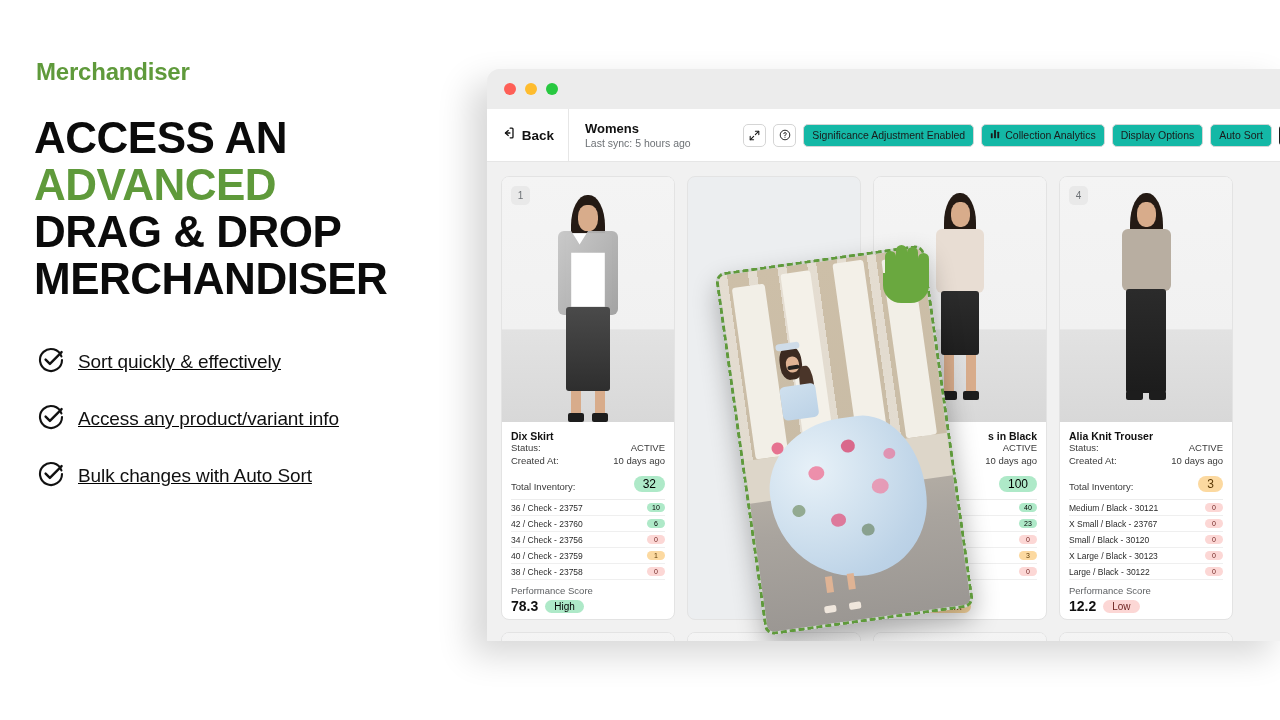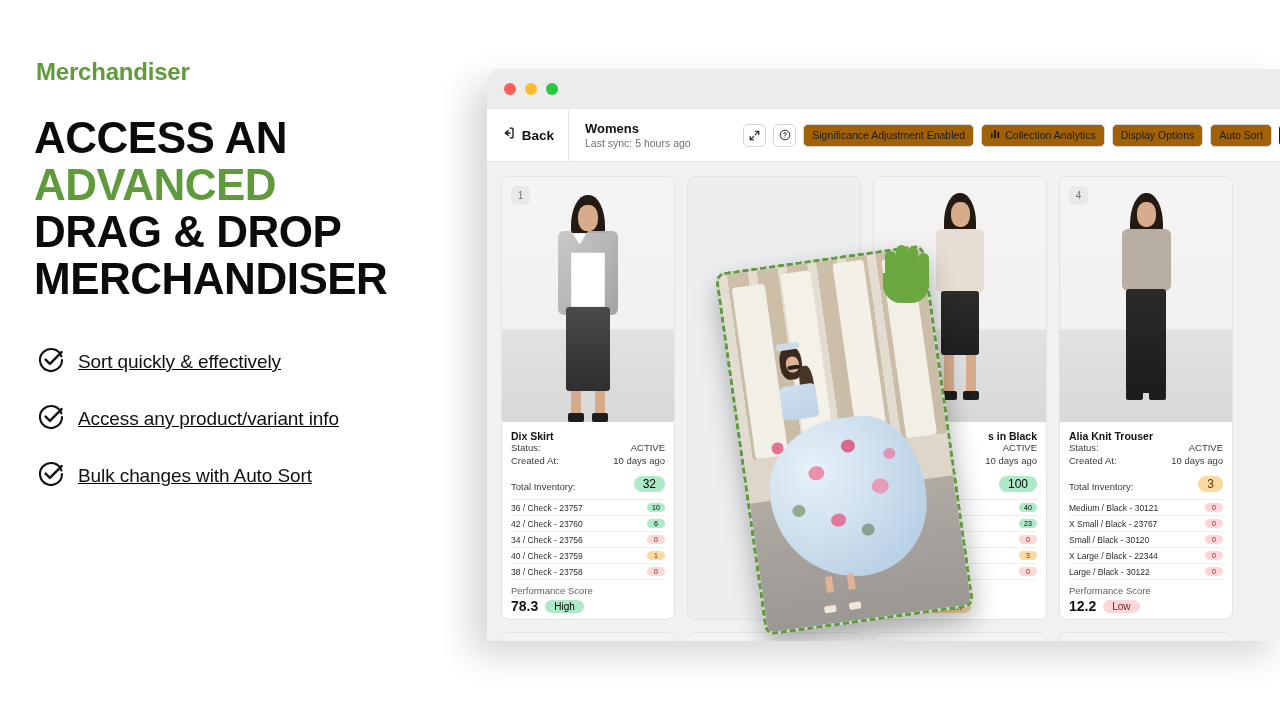--- a/index.html
+++ b/index.html
@@ -39,21 +39,21 @@
            border-bottom:1px solid #e6e6e6;}
   #back-btn{width:81px;height:52px;display:flex;align-items:center;justify-content:center;
             gap:7px;border-right:1px solid #e6e6e6;cursor:pointer;}
   #back-btn .lbl{font-size:13.5px;font-weight:bold;color:#111;}
   #coll-meta{padding-left:16px;}
   #coll-title{font-size:13px;font-weight:bold;color:#111;line-height:15px;}
   #coll-sync{font-size:10.5px;color:#6d7175;line-height:14px;}
   #tb-actions{margin-left:auto;display:flex;align-items:center;gap:7px;padding-right:0;}
   .icon-btn{width:21px;height:21px;border:1px solid #d5d5d5;border-radius:5px;background:#fff;
             display:flex;align-items:center;justify-content:center;cursor:pointer;}
-  .pill-btn{height:21px;border:1px solid #d5d5d5;border-radius:5px;background:#a16207;
+  .pill-btn{height:21px;border:1px solid #d5d5d5;border-radius:5px;background:#14b8a6;
             display:flex;align-items:center;gap:5px;padding:0 8px;cursor:pointer;
             font-size:10.5px;color:#1a1a1a;white-space:nowrap;}
   .pill-btn.dark{background:#1a1a1a;border-color:#1a1a1a;color:#fff;}
 
   
   #board{position:relative;height:480px;background:#f1f1f1;padding:14px 0 0 14px;}
   #row1{display:flex;gap:12px;}
   #row2{display:flex;gap:12px;margin-top:12px;}
 
   .card{width:172px;background:#fff;border:1px solid #e3e3e3;border-radius:8px;
@@ -375,21 +375,21 @@
             </div>
             <div class="vrow">
               <span class="vname">X Small / Black - 23767</span>
               <span class="vbadge b-red">0</span>
             </div>
             <div class="vrow">
               <span class="vname">Small / Black - 30120</span>
               <span class="vbadge b-red">0</span>
             </div>
             <div class="vrow">
-              <span class="vname">X Large / Black - 22344</span>
+              <span class="vname">X Large / Black - 30123</span>
               <span class="vbadge b-red">0</span>
             </div>
             <div class="vrow">
               <span class="vname">Large / Black - 30122</span>
               <span class="vbadge b-red">0</span>
             </div>
           </div>
           <div class="perf-lbl">Performance Score</div>
           <div class="perf-row">
             <span class="perf-num">12.2</span>

